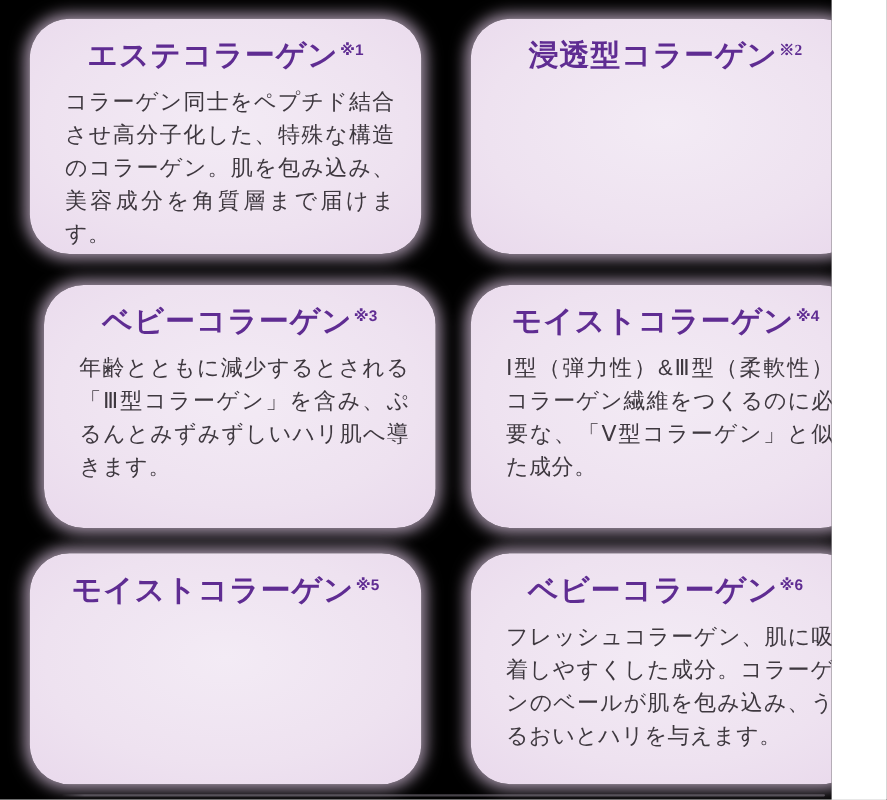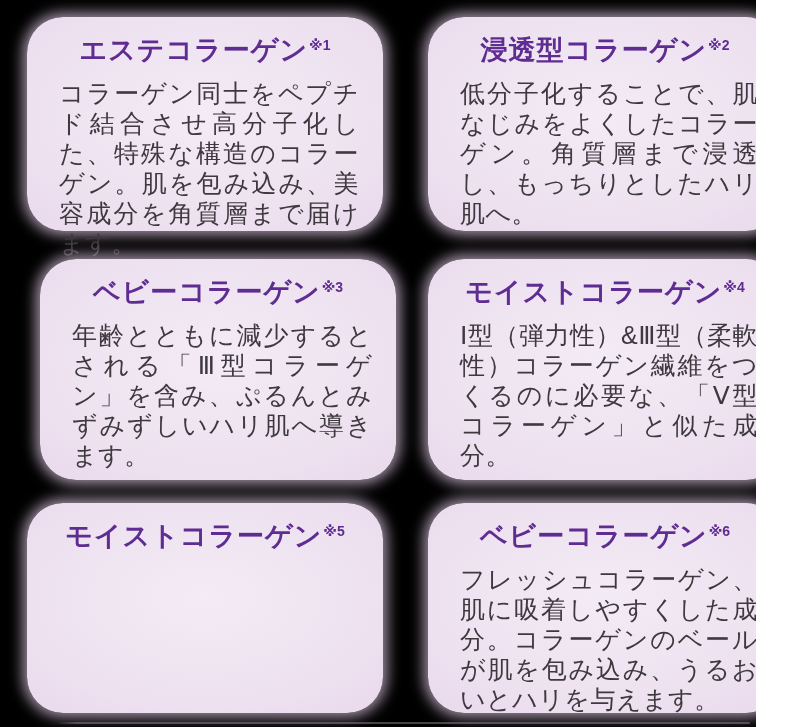--- a/index.html
+++ b/index.html
@@ -20,21 +20,21 @@
     border-radius: 36px;
     background: radial-gradient(115% 115% at 50% 45%,
                 #f3ebf5 0%,
                 #eee2f0 40%,
                 #e9d9ec 65%,
                 #dfcbe4 88%,
                 #d9c2df 100%);
     box-shadow: 0 0 14px 4px rgba(221, 199, 227, 0.75);
   }
   #card1 { left: 27px;  top: 17px;  width: 356px; height: 214px; }
-  #card2 { left: 428px; top: 17px;  width: 354px; height: 214px; }
+  #card2 { left: 428px; top: 17px;  width: 354px; height: 214px; font-family: Liberation Serif, serif; }
   #card3 { left: 40px;  top: 259px; width: 356px; height: 221px; }
   #card4 { left: 428px; top: 259px; width: 354px; height: 221px; }
   #card5 { left: 27px;  top: 503px; width: 356px; height: 210px; }
   #card6 { left: 428px; top: 503px; width: 354px; height: 210px; }
 
   .card-title {
     margin-top: 19px;
     text-align: center;
     font-size: 27px;
     font-weight: bold;
@@ -47,21 +47,21 @@
     font-size: 14px;
     font-weight: bold;
     color: #5f2c92;
     vertical-align: 9px;
     letter-spacing: 0;
     margin-left: 1px;
   }
   .card-body {
     margin-top: 12px;
     padding: 0 24px 0 32px;
-    font-size: 25px;
+    font-size: 20px;
     line-height: 30px;
     letter-spacing: 0.5px;
     color: #3e383f;
     text-align: justify;
   }
   .bottom-rule {
     position: absolute;
     left: 56px;
     right: 6px;
     bottom: 3px;
@@ -78,21 +78,20 @@
 
 <div class="page">
 
   <section class="card" id="card1">
     <h2 class="card-title"><span>エステコラーゲン</span><span class="footnote">※1</span></h2>
     <p class="card-body">コラーゲン同士をペプチド結合させ高分子化した、特殊な構造のコラーゲン。肌を包み込み、美容成分を角質層まで届けます。</p>
   </section>
 
   <section class="card" id="card2">
     <h2 class="card-title"><span>浸透型コラーゲン</span><span class="footnote">※2</span></h2>
-    <p class="card-body">低分子化することで、肌なじみをよくしたコラーゲン。角質層まで浸透し、もっちりとしたハリ肌へ。</p>
   </section>
 
   <section class="card" id="card3">
     <h2 class="card-title"><span>ベビーコラーゲン</span><span class="footnote">※3</span></h2>
     <p class="card-body">年齢とともに減少するとされる「Ⅲ型コラーゲン」を含み、ぷるんとみずみずしいハリ肌へ導きます。</p>
   </section>
 
   <section class="card" id="card4">
     <h2 class="card-title"><span>モイストコラーゲン</span><span class="footnote">※4</span></h2>
     <p class="card-body">Ⅰ型（弾力性）&amp;Ⅲ型（柔軟性）コラーゲン繊維をつくるのに必要な、「Ⅴ型コラーゲン」と似た成分。</p>

